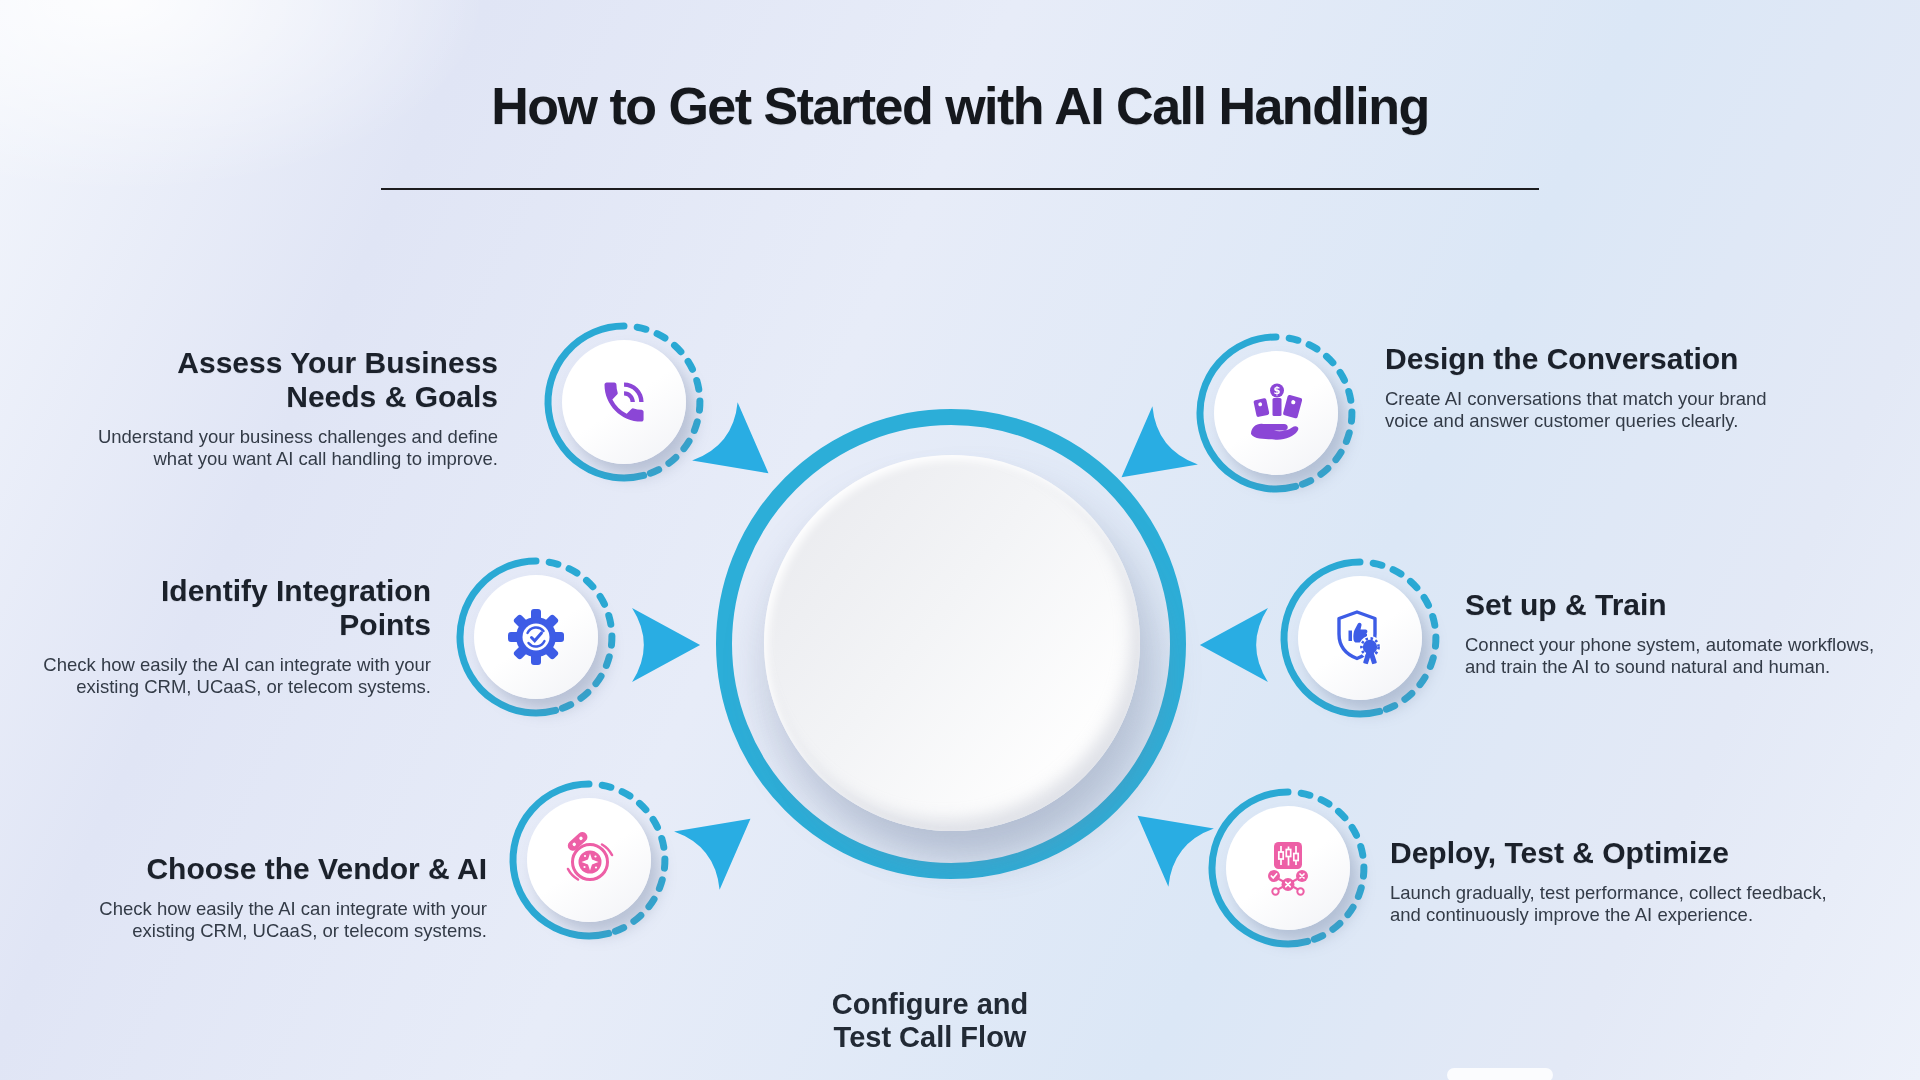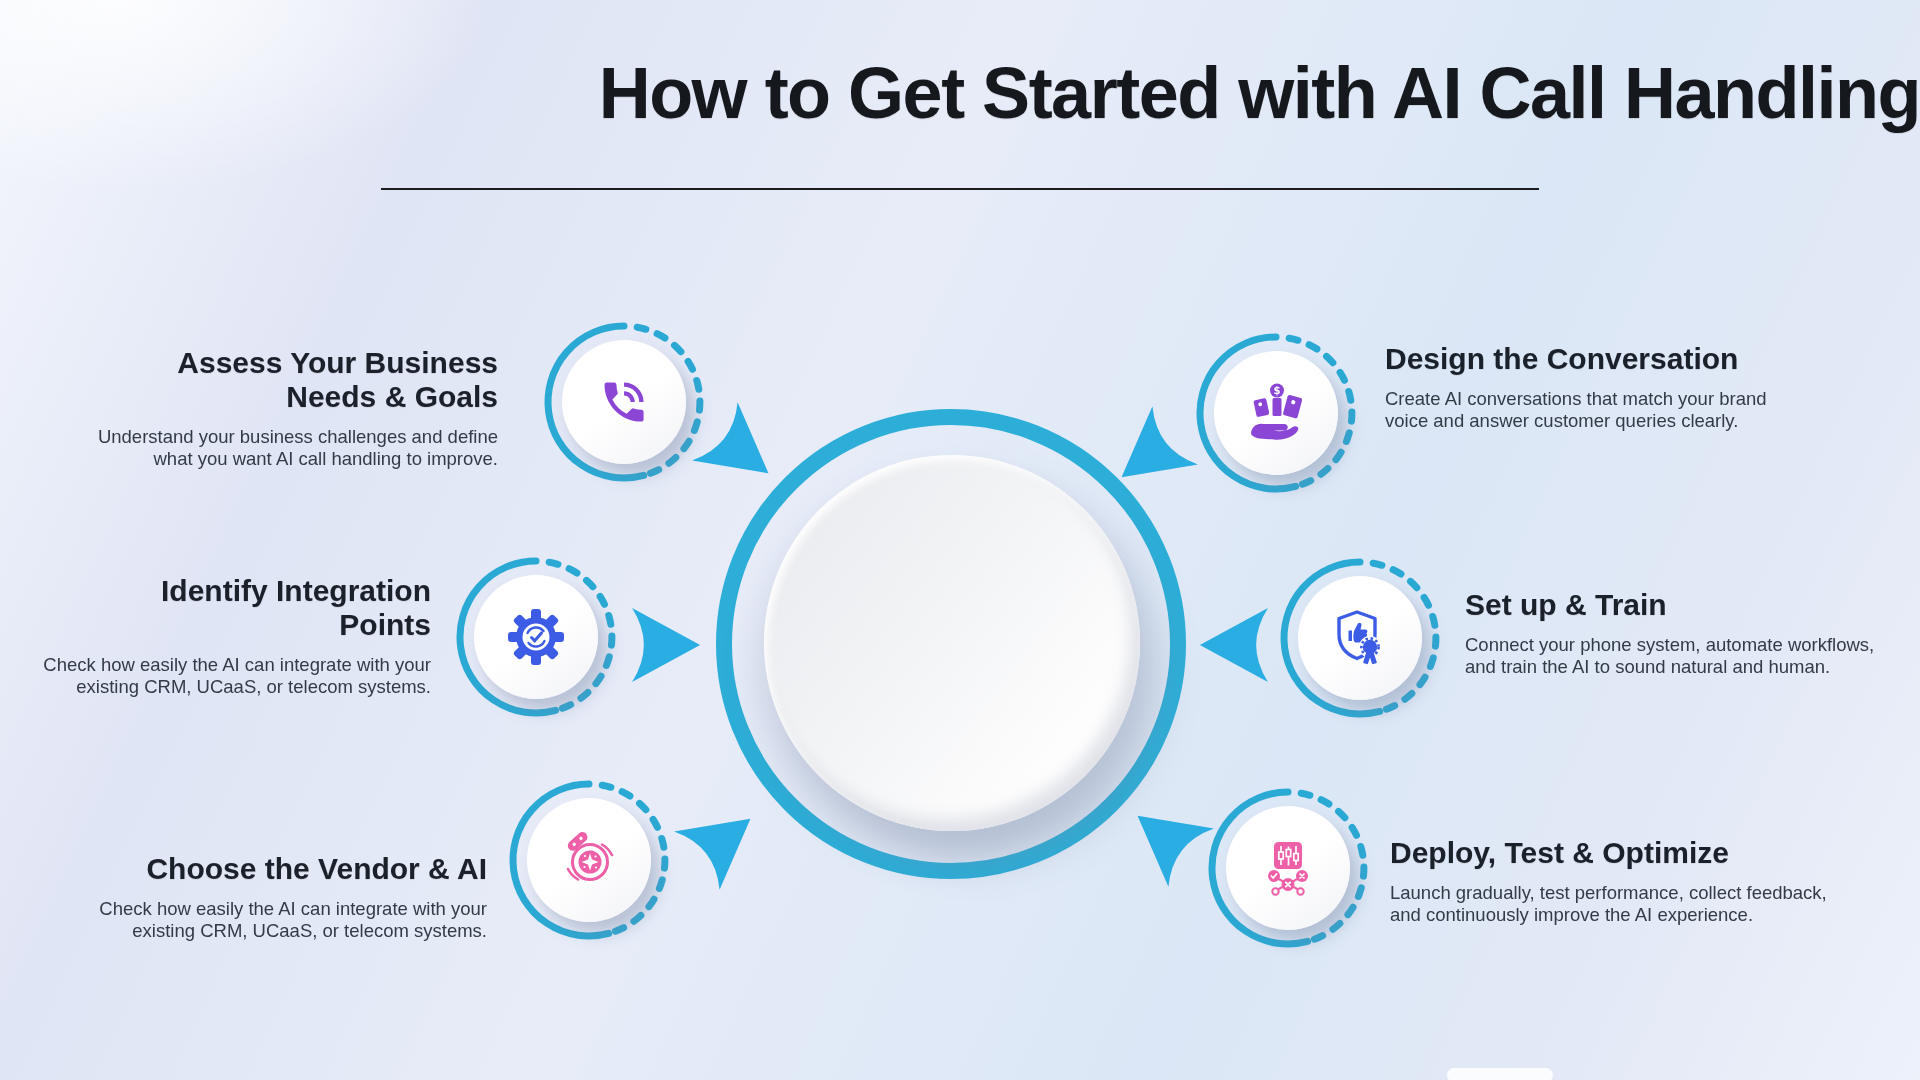--- a/index.html
+++ b/index.html
@@ -6,22 +6,22 @@
   body{
     width:1920px;height:1080px;overflow:hidden;position:relative;
     font-family:"Liberation Sans", sans-serif;
     background:
       radial-gradient(620px 320px at 6% 0%, rgba(255,255,255,.85), rgba(255,255,255,0) 60%),
       linear-gradient(115deg,#f3f6fc 0%,#e0e5f5 20%,#e7ecf8 42%,#dbe7f6 68%,#e3e9f6 85%,#edf1fa 100%);
   }
   .stage{position:absolute;inset:0;}
   
   .main-title{
-    position:absolute;left:0;top:52px;width:100%;text-align:right;
-    font-size:72px;font-weight:700;letter-spacing:-1.5px;color:#15181d;
+    position:absolute;left:0;top:76px;width:100%;text-align:center;
+    font-size:52px;font-weight:700;letter-spacing:-1.5px;color:#15181d;
     text-shadow:0 1px 1px rgba(0,0,0,.10);
   }
   .title-rule{position:absolute;left:381px;top:188px;width:1158px;height:2px;background:#1c1c1f;}
   
   .step{position:absolute;width:560px;}
   .step.left{text-align:right;}
   .step.right{text-align:left;}
   .step-title{font-size:30px;line-height:34px;font-weight:700;color:#1b212b;text-shadow:0 1px 1px rgba(0,0,0,.08);}
   .step-desc{margin-top:12px;font-size:18.5px;line-height:22px;font-weight:400;color:#333b47;}
   .ln:empty{display:none;}
@@ -129,20 +129,24 @@
 
     </div>
     <div class="step-desc">
       <div class="ln">Launch gradually, test performance, collect feedback,</div>
       <div class="ln">and continuously improve the AI experience.</div>
     </div>
   </div>
 
   <div class="center-ring"></div>
   <div class="center-disc"></div>
+  <div class="center-label">
+    <div class="ln">Configure and</div>
+    <div class="ln">Test Call Flow</div>
+  </div>
 
   <svg class="arrow" style="left:698px;top:409px;transform:rotate(38deg);" viewBox="0 0 100 100">
       <path d="M12,6 Q40,50 12,94 L93,50 Z"></path>
     </svg>
   <svg class="arrow" style="left:622px;top:603px;" viewBox="0 0 100 100">
       <path d="M12,6 Q40,50 12,94 L93,50 Z"></path>
     </svg>
   <svg class="arrow" style="left:680px;top:799px;transform:rotate(-38deg);" viewBox="0 0 100 100">
       <path d="M12,6 Q40,50 12,94 L93,50 Z"></path>
     </svg>

